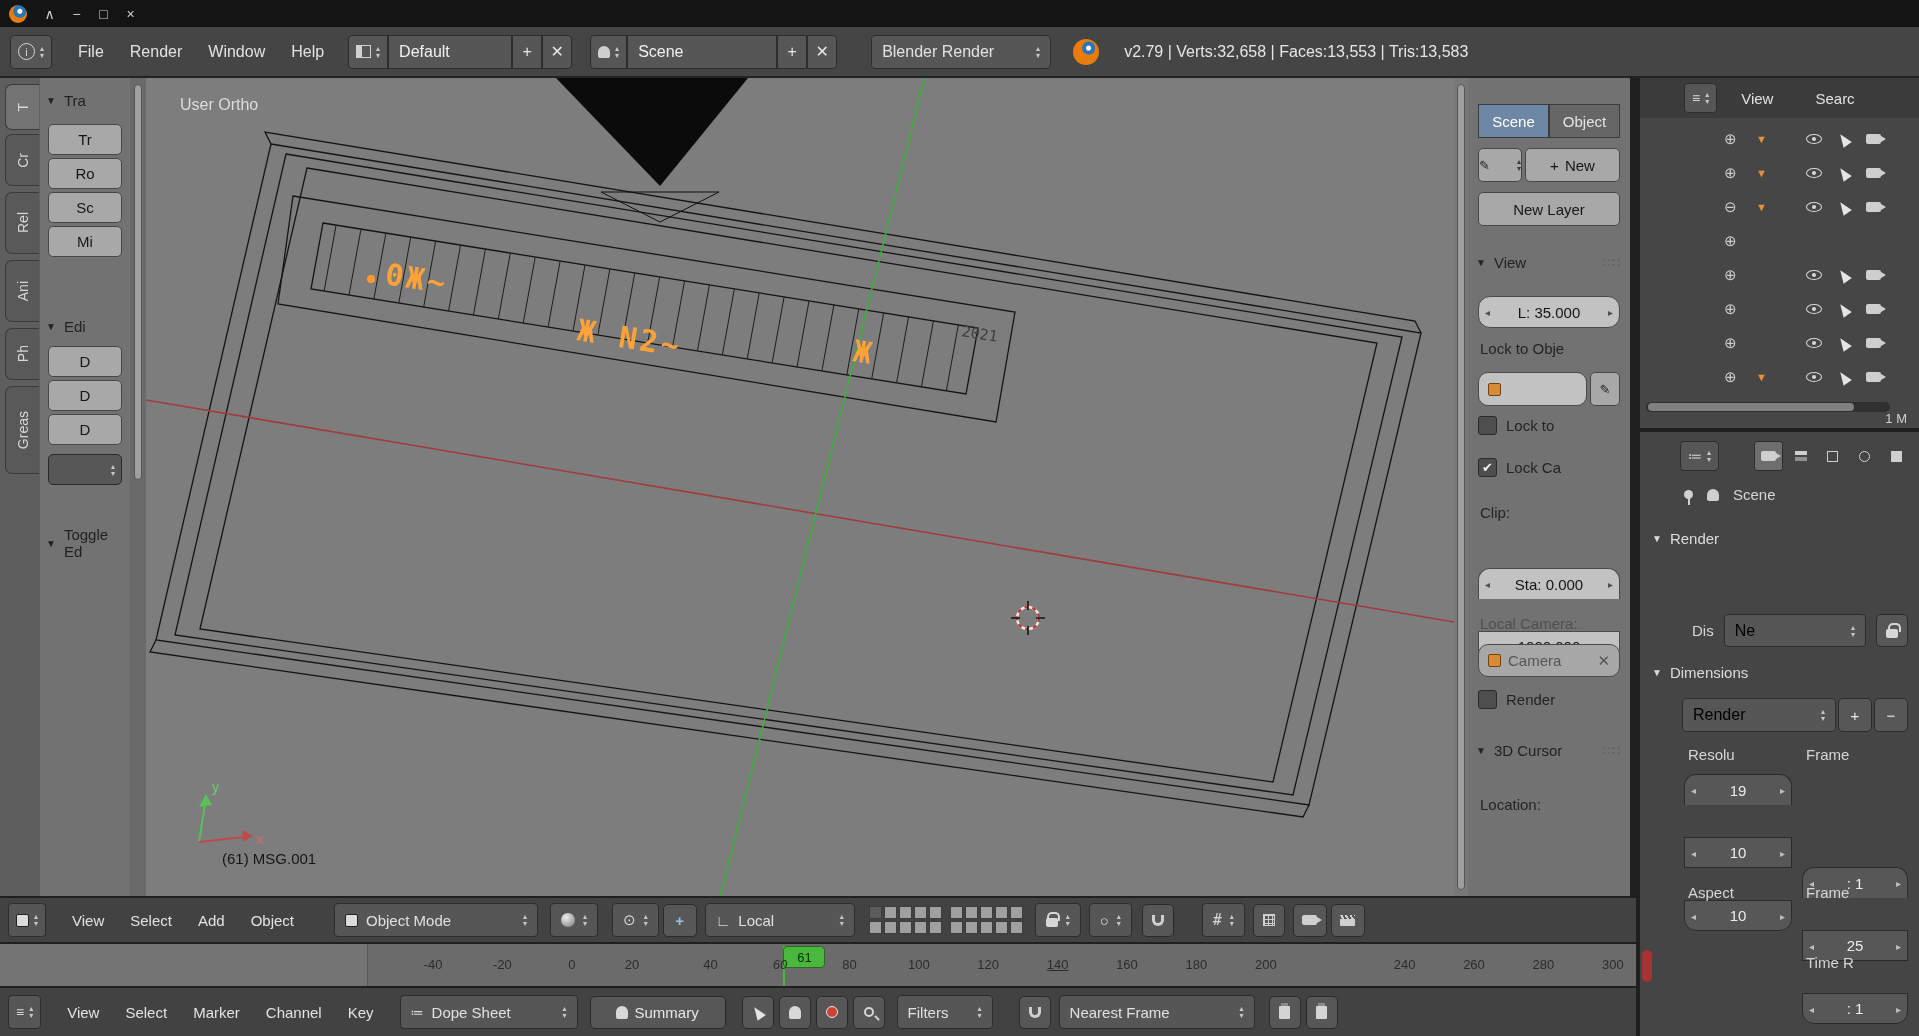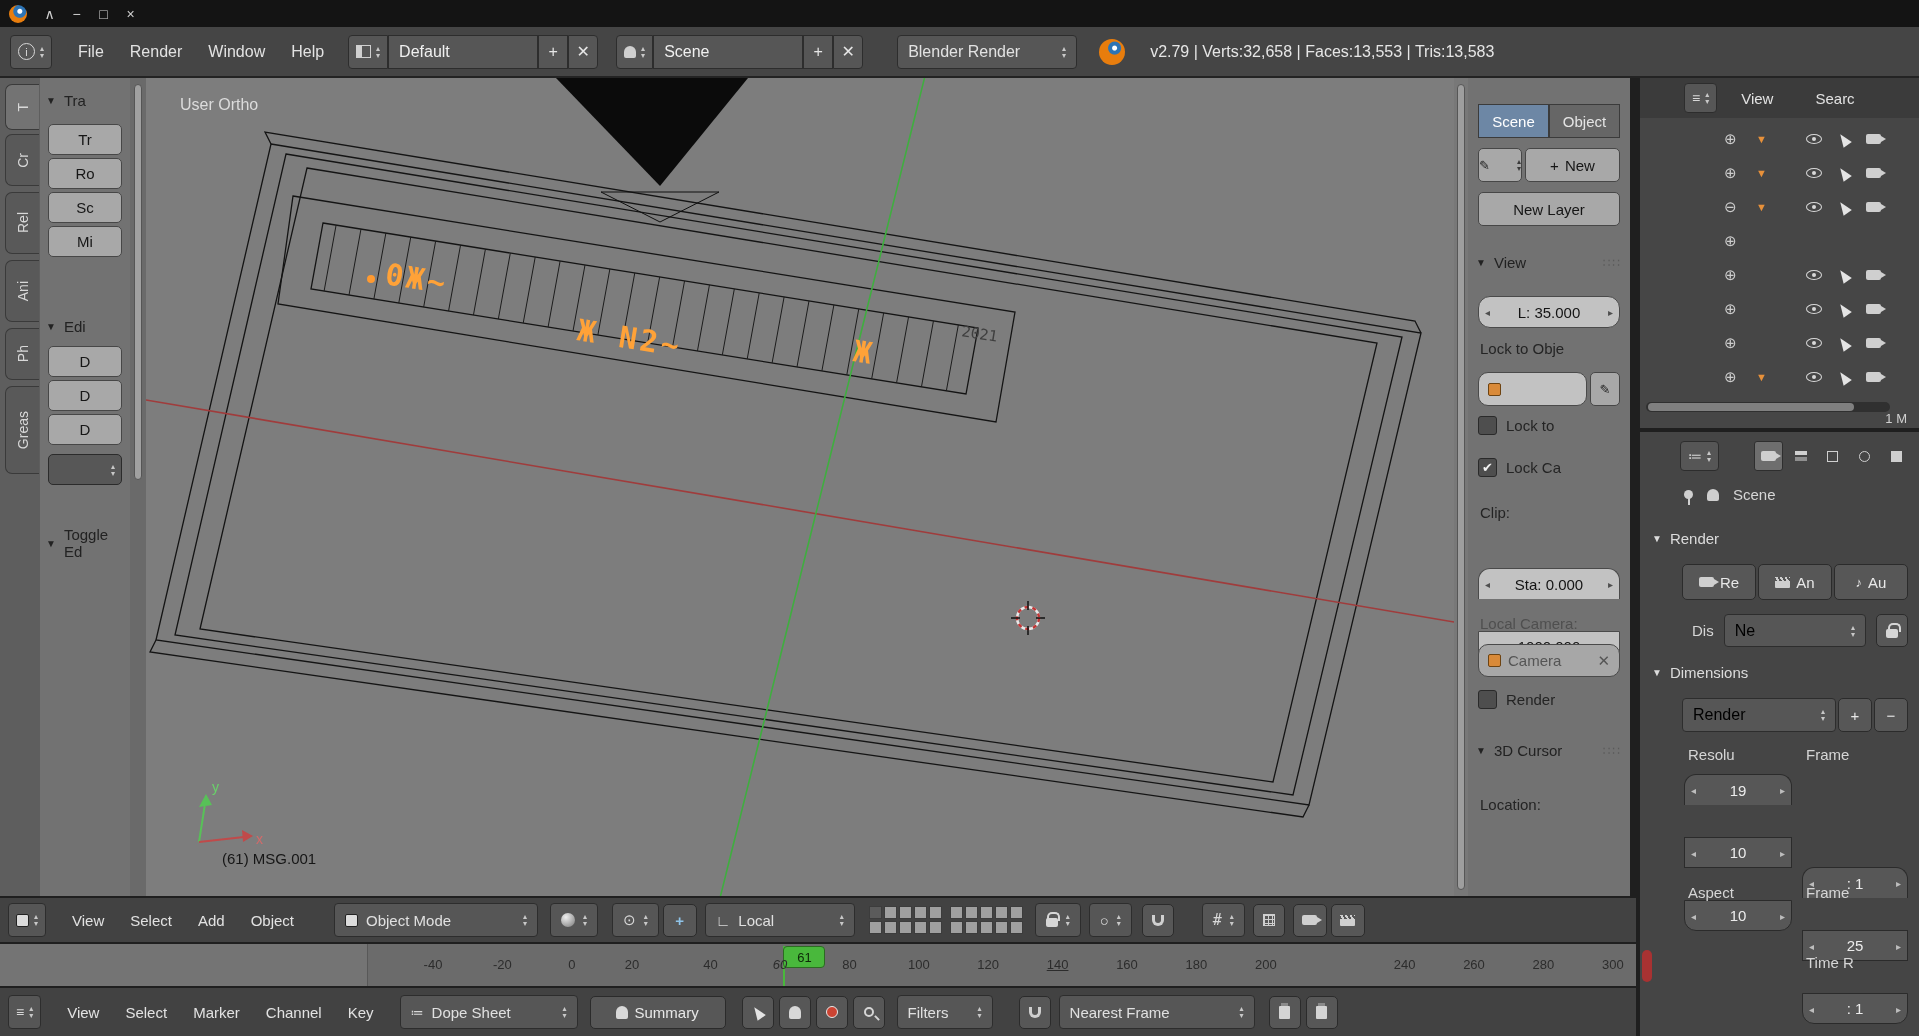--- a/index.html
+++ b/index.html
@@ -127,21 +127,21 @@
     <span class="hmenu">Window</span>
     <span class="hmenu">Help</span>
     <div class="grp" style="margin-left:24px">
       <div class="icnbtn">
           <span class="i-layout"></span>
           <span class="spin">
             <i>▴</i>
             <i>▾</i>
           </span>
         </div>
-      <div class="namefield" style="width:150px">Default</div>
+      <div class="namefield" style="width:124px">Default</div>
       <div class="sqbtn">+</div>
       <div class="sqbtn">✕</div>
     </div>
     <div class="grp" style="margin-left:18px">
       <div class="icnbtn">
           <span class="i-scene"></span>
           <span class="spin">
             <i>▴</i>
             <i>▾</i>
           </span>
@@ -483,34 +483,20 @@
         <div class="abs" style="left:44px;top:54px;display:flex;align-items:center;gap:14px">
           <span class="i-pin"></span>
           <span class="i-scene"></span>
           <span class="lblD">Scene</span>
         </div>
 
         <div class="abs phdr phdrD" style="left:12px;top:98px">
             <span class="tri">▼</span>
             <span>Render</span>
           </div>
-        <div class="abs" style="left:42px;top:132px;width:226px;height:36px;display:flex;gap:2px">
-          <div class="btnd" style="flex:1">
-              <span class="i-camo"></span>
-              <span>Re</span>
-            </div>
-          <div class="btnd" style="flex:1">
-              <span class="i-clap"></span>
-              <span>An</span>
-            </div>
-          <div class="btnd" style="flex:1">
-              <span style="font-size:13px">♪</span>
-              <span>Au</span>
-            </div>
-        </div>
         <div class="abs" style="left:52px;top:182px;width:216px;height:33px;display:flex;align-items:center;gap:10px">
           <span class="lblD">Dis</span>
           <div class="dd" style="flex:1;height:33px">
               <span>Ne</span>
               <span class="spin">
                 <i>▴</i>
                 <i>▾</i>
               </span>
             </div>
           <div class="btnd" style="width:32px;height:33px">

